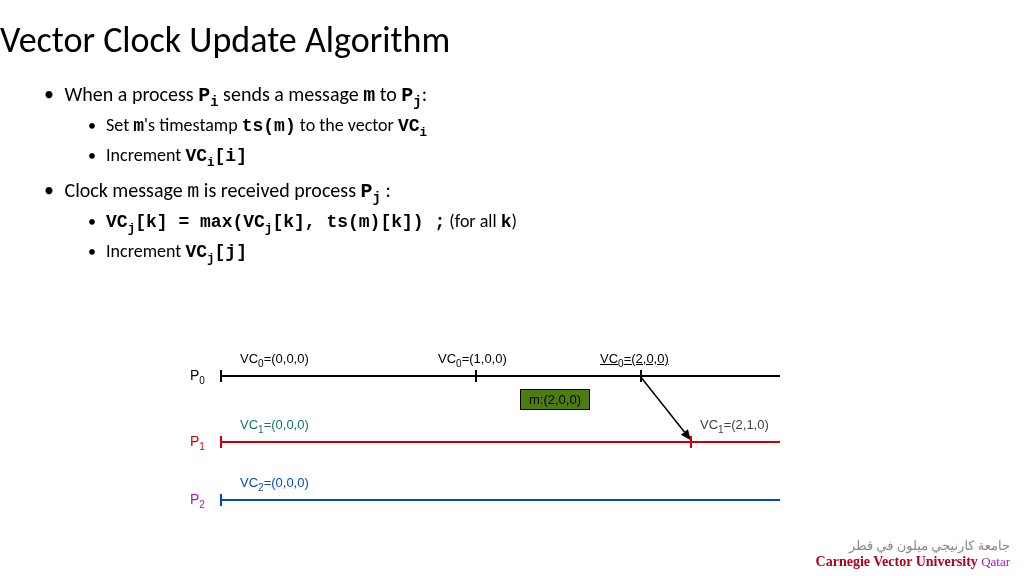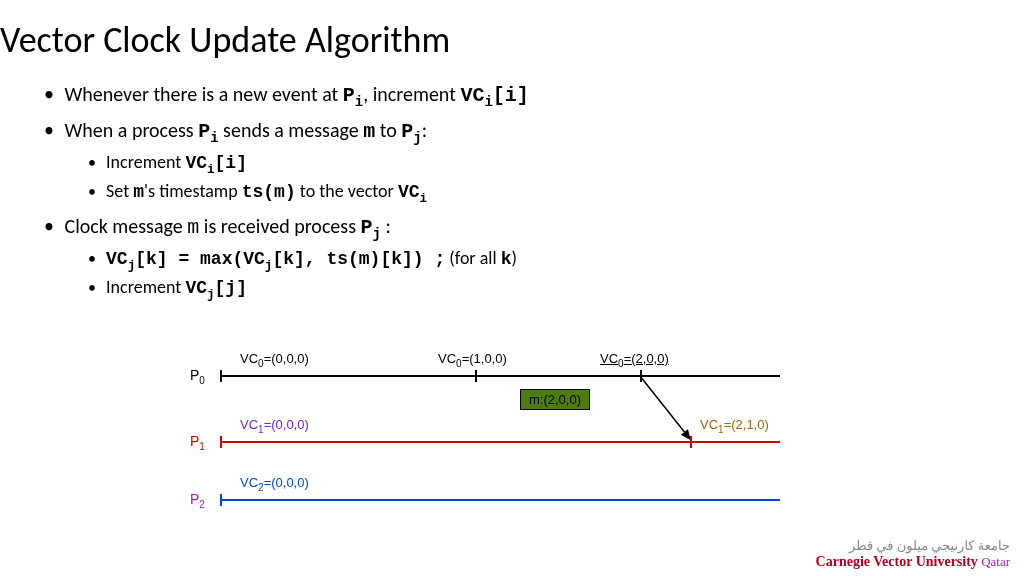--- a/index.html
+++ b/index.html
@@ -90,30 +90,27 @@
   .arrow-svg { position: absolute; top: 0; left: 0; overflow: visible; }
 </style>
 </head>
 <body>
 
 <h1 class="title">Vector Clock Update Algorithm</h1>
 
 <div class="content">
   <ul>
     <li>
-      <span>Whenever there is a new event at </span><span class="mono"><span>P</span><span class="sub">i</span></span><span>, increment </span><span class="mono"><span>VC</span><span class="sub">i</span><span>[i]</span></span>
-    </li>
-    <li>
       <span>When a process </span><span class="mono"><span>P</span><span class="sub">i</span></span><span> sends a message </span><span class="mono">m</span><span> to </span><span class="mono"><span>P</span><span class="sub">j</span></span><span>:</span>
       <ul>
         <li>
-          <span>Increment  </span><span class="mono"><span>VC</span><span class="sub">i</span><span>[i]</span></span>
+          <span>Set </span><span class="mono">m</span><span>'s timestamp </span><span class="mono">ts(m)</span><span> to the vector </span><span class="mono"><span>VC</span><span class="sub">i</span></span>
         </li>
         <li>
-          <span>Set </span><span class="mono">m</span><span>'s timestamp </span><span class="mono">ts(m)</span><span> to the vector </span><span class="mono"><span>VC</span><span class="sub">i</span></span>
+          <span>Increment  </span><span class="mono"><span>VC</span><span class="sub">i</span><span>[i]</span></span>
         </li>
       </ul>
     </li>
     <li>
       <span>Clock message </span><span style="font-family:'Courier New',monospace">m</span><span> is received process </span><span class="mono"><span>P</span><span class="sub">j</span></span><span> :</span>
       <ul>
         <li>
           <span class="mono"><span>VC</span><span class="sub">j</span><span>[k] = max(VC</span><span class="sub">j</span><span>[k], ts(m)[k]) ;</span></span><span>   (for all </span><span class="mono">k</span><span>)</span>
         </li>
         <li>
@@ -157,24 +154,24 @@
   <div class="msglabel" style="left:330px; top:44px;">m:(2,0,0)</div>
 
   <div class="plabel" style="top:88px; color:#cc0000;">
     <span>P</span><span class="sub2">1</span>
   </div>
   <div class="timeline" style="top:96px;">
     <div class="bar" style="background:#cc0000;"></div>
     <div class="cap" style="background:#cc0000;"></div>
     <div class="tick" style="background:#cc0000; left:470px;"></div>
   </div>
-  <div class="vclabel" style="left:50px; top:72px; color:#6d28d9;">
+  <div class="vclabel" style="left:50px; top:72px; color:#0f766e;">
     <span>VC</span><span class="sub2">1</span><span>=(0,0,0)</span>
   </div>
-  <div class="vclabel" style="left:510px; top:72px; color:#a16207;">
+  <div class="vclabel" style="left:510px; top:72px; color:#404040;">
     <span>VC</span><span class="sub2">1</span><span>=(2,1,0)</span>
   </div>
 
   <div class="plabel" style="top:146px; color:#a21caf;">
     <span>P</span><span class="sub2">2</span>
   </div>
   <div class="timeline" style="top:154px;">
     <div class="bar" style="background:#0047cc;"></div>
     <div class="cap" style="background:#0047cc;"></div>
   </div>

